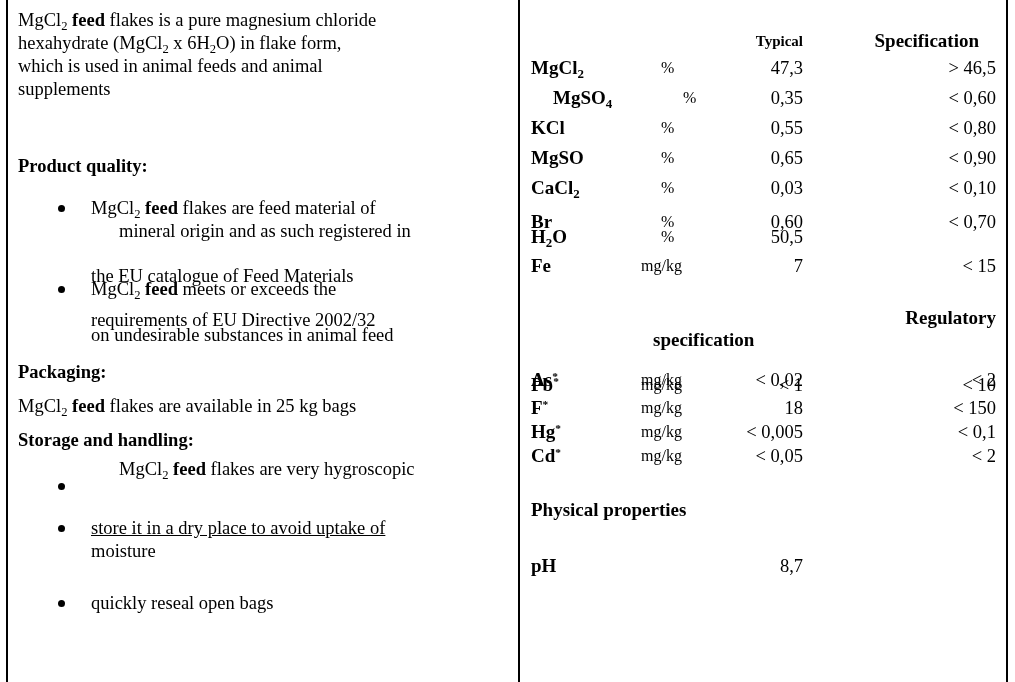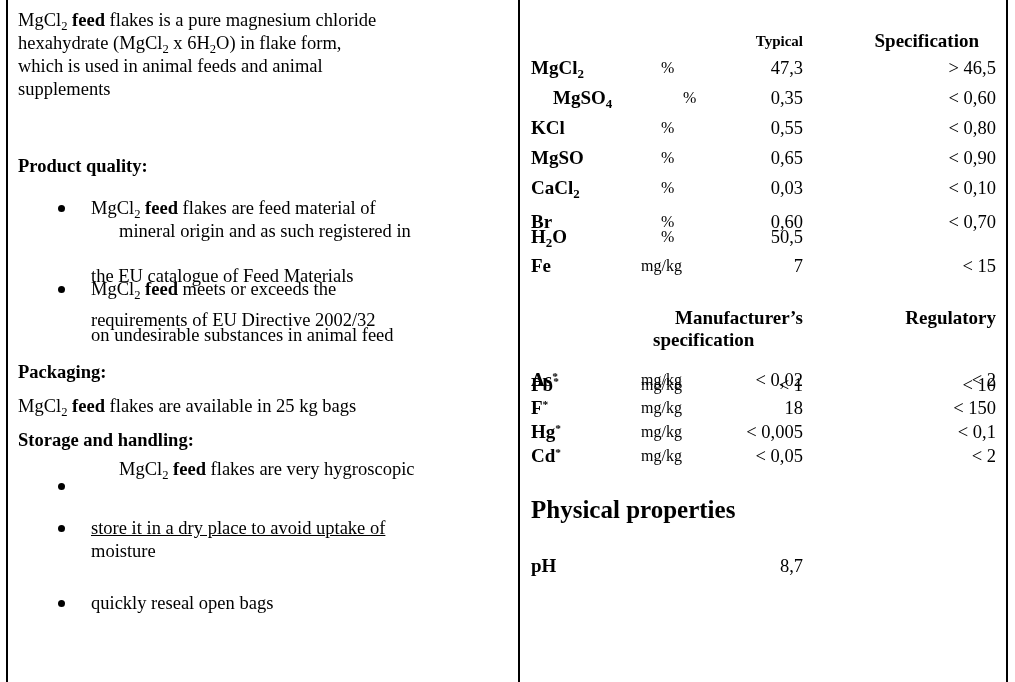--- a/index.html
+++ b/index.html
@@ -132,21 +132,20 @@
     <span class="cell spec"></span>
   </div>
   <div class="row" style="top:254px;">
     <span class="cell el">Fe</span>
     <span class="cell unit unit-mg">mg/kg</span>
     <span class="cell typ">7</span>
     <span class="cell spec">&lt; 15</span>
   </div>
 
   <div class="row" style="top:306px;">
-    <span class="cell b typ" style="font-size:19px;">Manufacturer’s</span>
     <span class="cell b spec" style="font-size:19px;">Regulatory</span>
   </div>
   <div class="row" style="top:328px;">
     <span class="cell b" style="left:653px; font-size:19px;">specification</span>
   </div>
 
   <div class="row" style="top:368px;">
     <span class="cell el"><span>As</span><sup>*</sup></span>
     <span class="cell unit unit-mg">mg/kg</span>
     <span class="cell typ">&lt; 0,02</span>
@@ -171,19 +170,19 @@
     <span class="cell spec">&lt; 0,1</span>
   </div>
   <div class="row" style="top:444px;">
     <span class="cell el"><span>Cd</span><sup>*</sup></span>
     <span class="cell unit unit-mg">mg/kg</span>
     <span class="cell typ">&lt; 0,05</span>
     <span class="cell spec">&lt; 2</span>
   </div>
 
   <div class="row" style="top:498px;">
-    <span class="cell b" style="left:531px; font-size:25px;">Physical properties</span>
+    <span class="cell b" style="left:531px; font-size:19px;">Physical properties</span>
   </div>
   <div class="row" style="top:554px;">
     <span class="cell el">pH</span>
     <span class="cell typ">8,7</span>
   </div>
 </section>
 
 </body></html>

